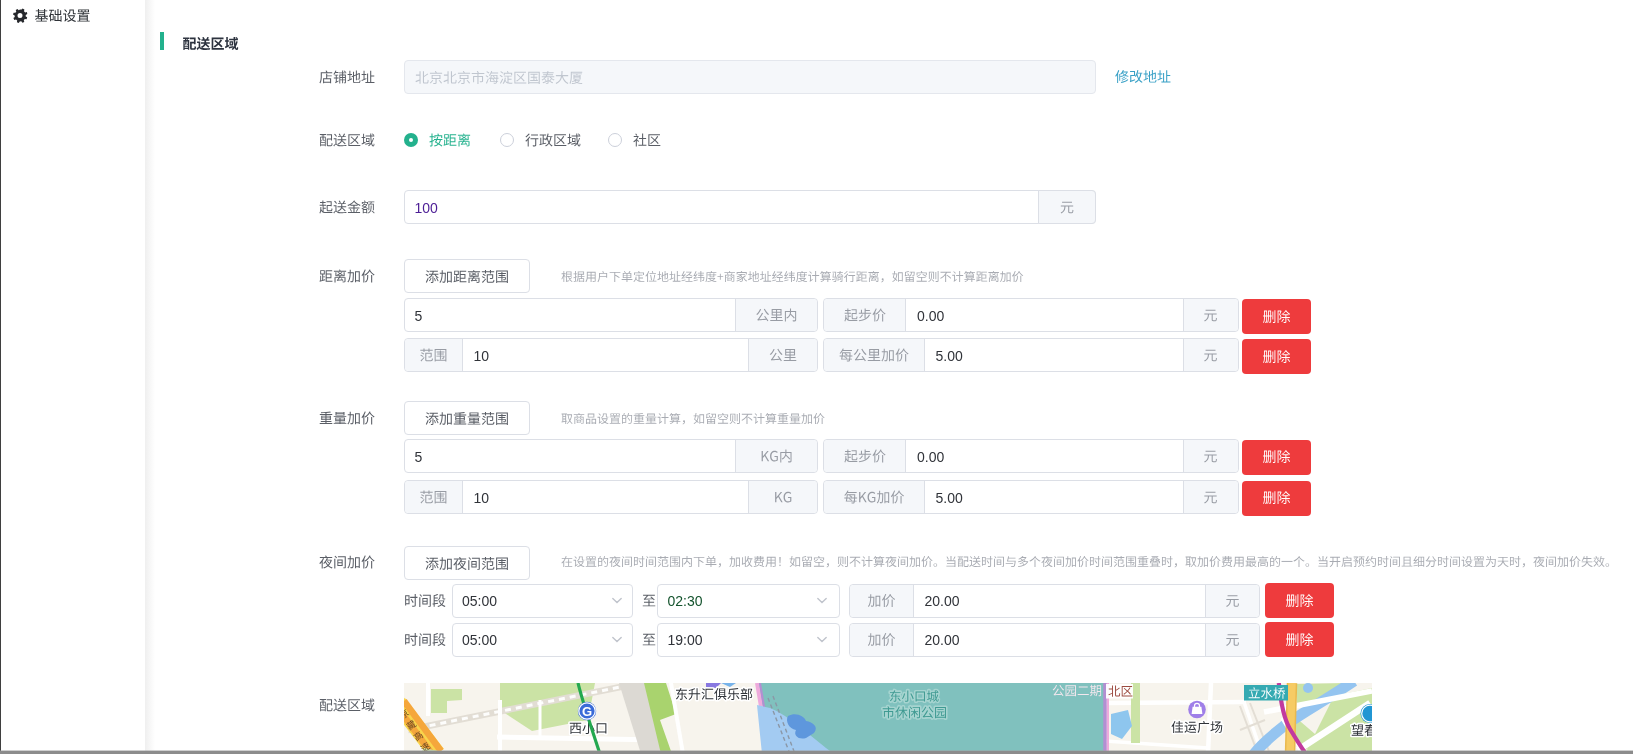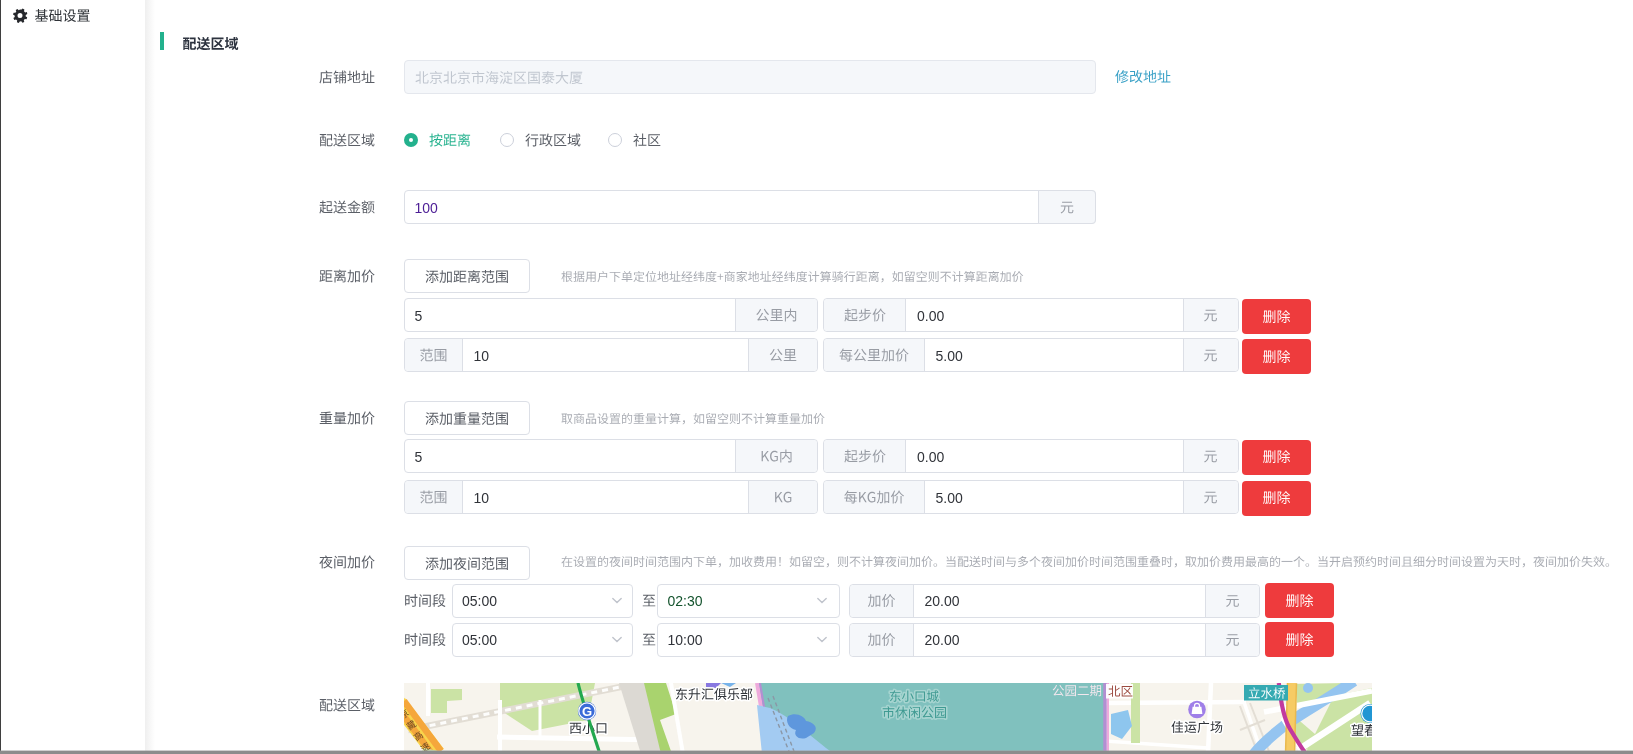--- a/index.html
+++ b/index.html
@@ -62,21 +62,21 @@
 <div style="position:absolute;left:473.5px;top:348.5px;font:14px 'Liberation Sans',sans-serif;color:#303339;line-height:14px;">10</div>
 <div style="position:absolute;left:917px;top:308.5px;font:14px 'Liberation Sans',sans-serif;color:#303339;line-height:14px;">0.00</div>
 <div style="position:absolute;left:935.5px;top:348.5px;font:14px 'Liberation Sans',sans-serif;color:#303339;line-height:14px;">5.00</div>
 <div style="position:absolute;left:414.5px;top:449.5px;font:14px 'Liberation Sans',sans-serif;color:#303339;line-height:14px;">5</div>
 <div style="position:absolute;left:473.5px;top:490.5px;font:14px 'Liberation Sans',sans-serif;color:#303339;line-height:14px;">10</div>
 <div style="position:absolute;left:917px;top:449.5px;font:14px 'Liberation Sans',sans-serif;color:#303339;line-height:14px;">0.00</div>
 <div style="position:absolute;left:935.5px;top:490.5px;font:14px 'Liberation Sans',sans-serif;color:#303339;line-height:14px;">5.00</div>
 <div style="position:absolute;left:462px;top:594.0px;font:14px 'Liberation Sans',sans-serif;color:#303339;line-height:14px;">05:00</div>
 <div style="position:absolute;left:667.5px;top:594.0px;font:14px 'Liberation Sans',sans-serif;color:#14532d;line-height:14px;">02:30</div>
 <div style="position:absolute;left:462px;top:633.0px;font:14px 'Liberation Sans',sans-serif;color:#303339;line-height:14px;">05:00</div>
-<div style="position:absolute;left:667.5px;top:633.0px;font:14px 'Liberation Sans',sans-serif;color:#303339;line-height:14px;">10:00</div>
+<div style="position:absolute;left:667.5px;top:633.0px;font:14px 'Liberation Sans',sans-serif;color:#303339;line-height:14px;">19:00</div>
 <div style="position:absolute;left:924.5px;top:594.0px;font:14px 'Liberation Sans',sans-serif;color:#303339;line-height:14px;">20.00</div>
 <div style="position:absolute;left:924.5px;top:633.0px;font:14px 'Liberation Sans',sans-serif;color:#303339;line-height:14px;">20.00</div>
 <svg id="ovl" width="1633" height="754" viewBox="0 0 1633 754">
 <defs>
 <clipPath id="mapclip">
           <rect x="404" y="683" width="968" height="71"></rect>
         </clipPath>
 <path id="g0" d="M684 839V743H320V840H245V743H92V680H245V359H46V295H264C206 224 118 161 36 128C52 114 74 88 85 70C182 116 284 201 346 295H662C723 206 821 123 917 82C929 100 951 127 967 141C883 171 798 229 741 295H955V359H760V680H911V743H760V839ZM320 680H684V613H320ZM460 263V179H255V117H460V11H124V-53H882V11H536V117H746V179H536V263ZM320 557H684V487H320ZM320 430H684V359H320Z"></path>
 <path id="g1" d="M51 787V718H173C145 565 100 423 29 328C41 308 58 266 63 247C82 272 100 299 116 329V-34H180V46H369V479H182C208 554 229 635 245 718H392V787ZM180 411H305V113H180ZM422 350V-17H858V-70H930V350H858V56H714V421H904V745H833V488H714V834H640V488H514V745H446V421H640V56H498V350Z"></path>
 <path id="g2" d="M122 776C175 729 242 662 273 619L324 672C292 713 225 778 171 822ZM43 526V454H184V95C184 49 153 16 134 4C148 -11 168 -42 175 -60C190 -40 217 -20 395 112C386 127 374 155 368 175L257 94V526ZM491 804V693C491 619 469 536 337 476C351 464 377 435 386 420C530 489 562 597 562 691V734H739V573C739 497 753 469 823 469C834 469 883 469 898 469C918 469 939 470 951 474C948 491 946 520 944 539C932 536 911 534 897 534C884 534 839 534 828 534C812 534 810 543 810 572V804ZM805 328C769 248 715 182 649 129C582 184 529 251 493 328ZM384 398V328H436L422 323C462 231 519 151 590 86C515 38 429 5 341 -15C355 -31 371 -61 377 -80C474 -54 566 -16 647 39C723 -17 814 -58 917 -83C926 -62 947 -32 963 -16C867 4 781 39 708 86C793 160 861 256 901 381L855 401L842 398Z"></path>

